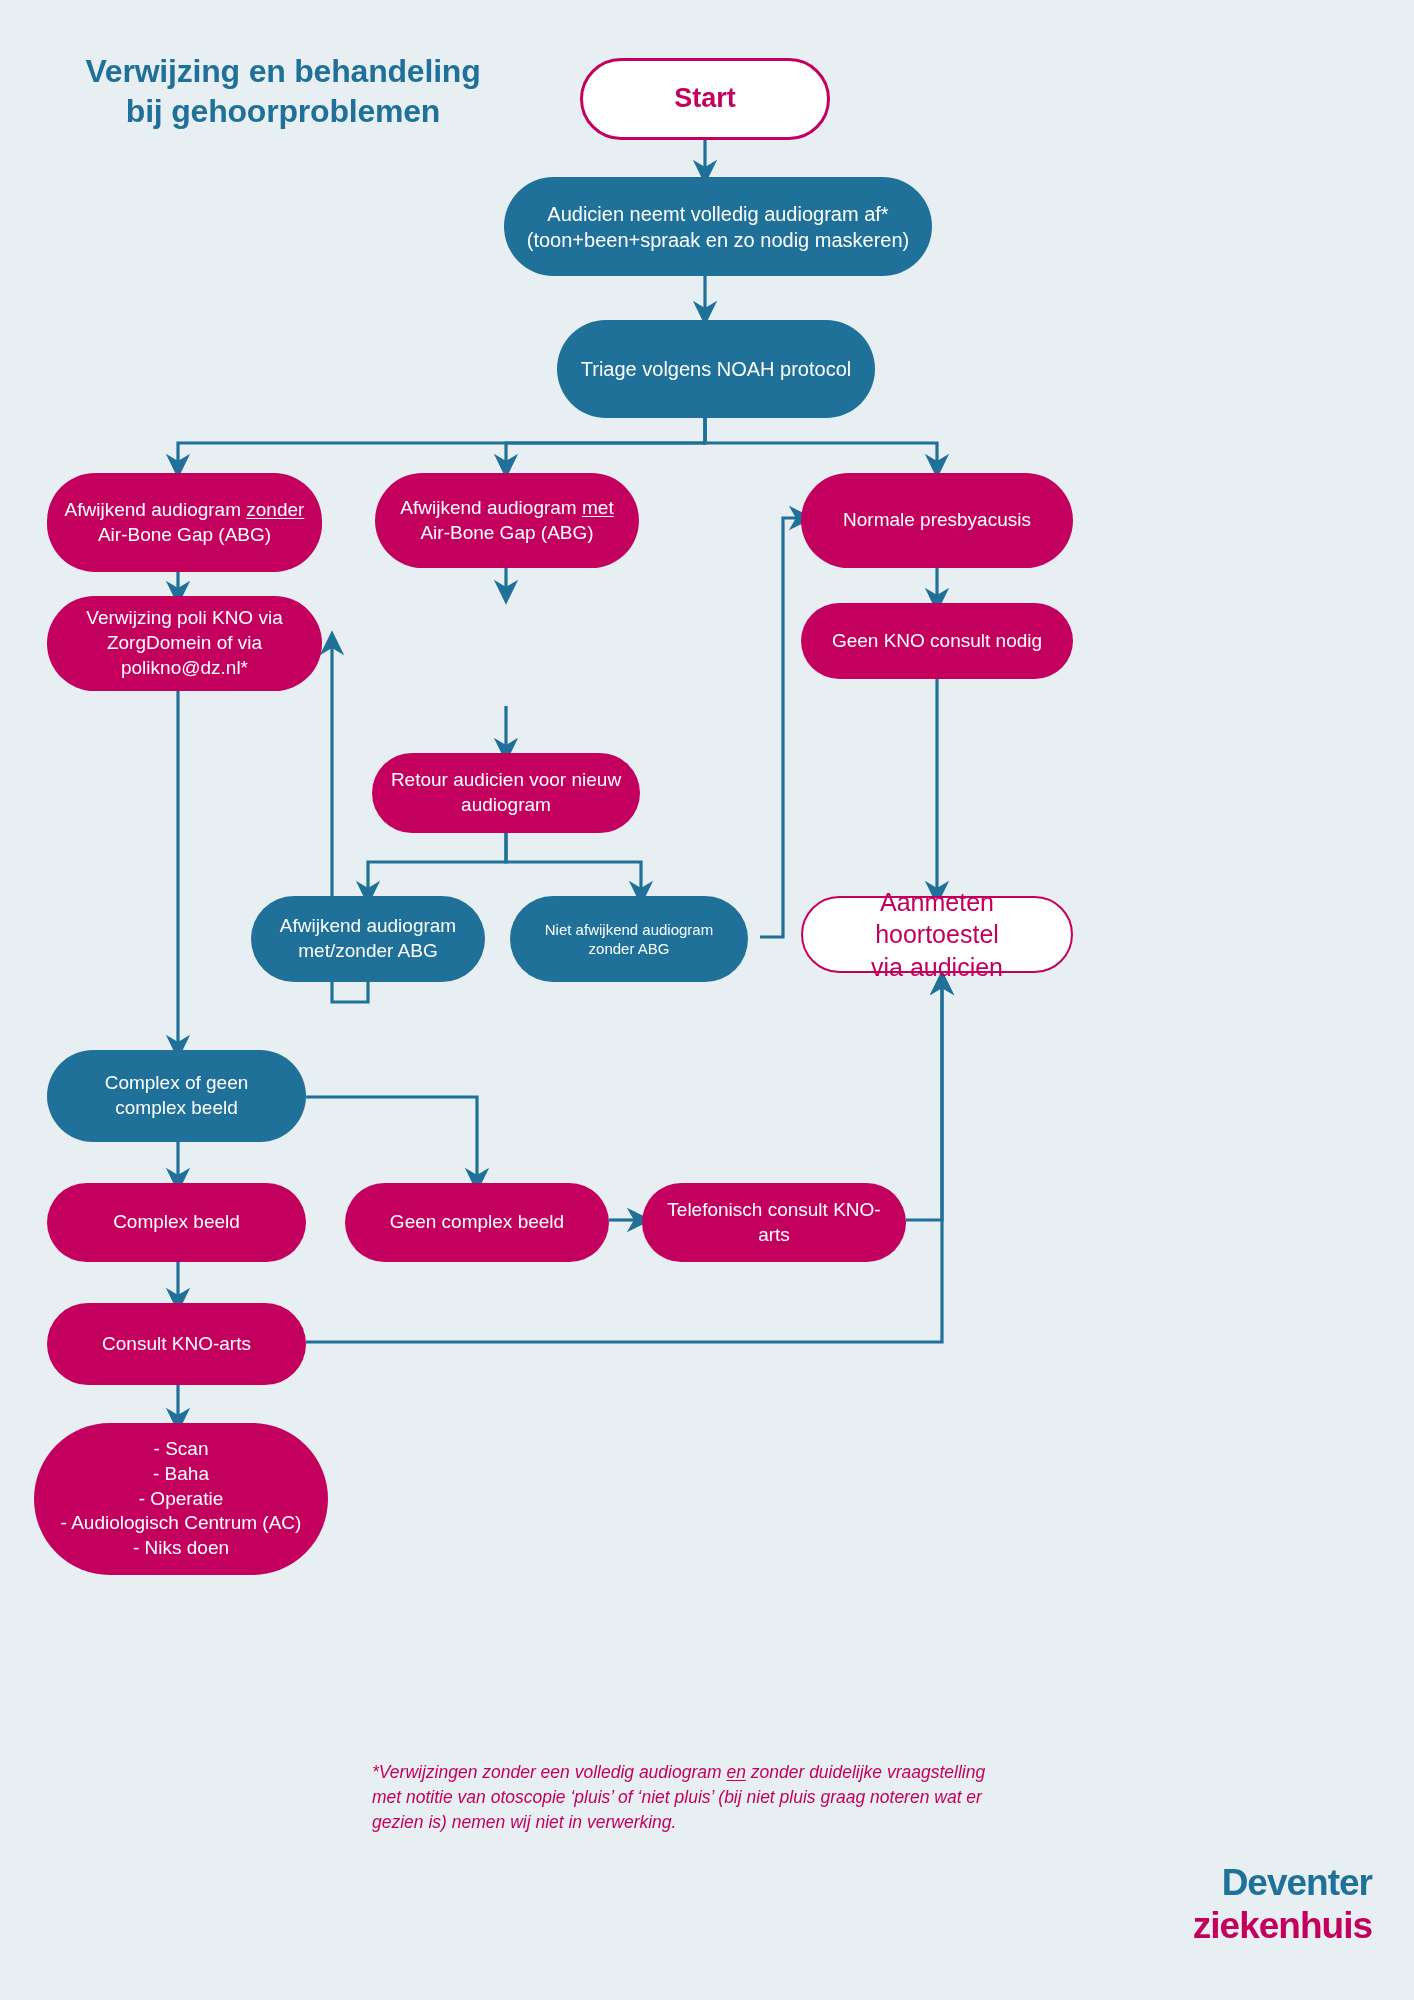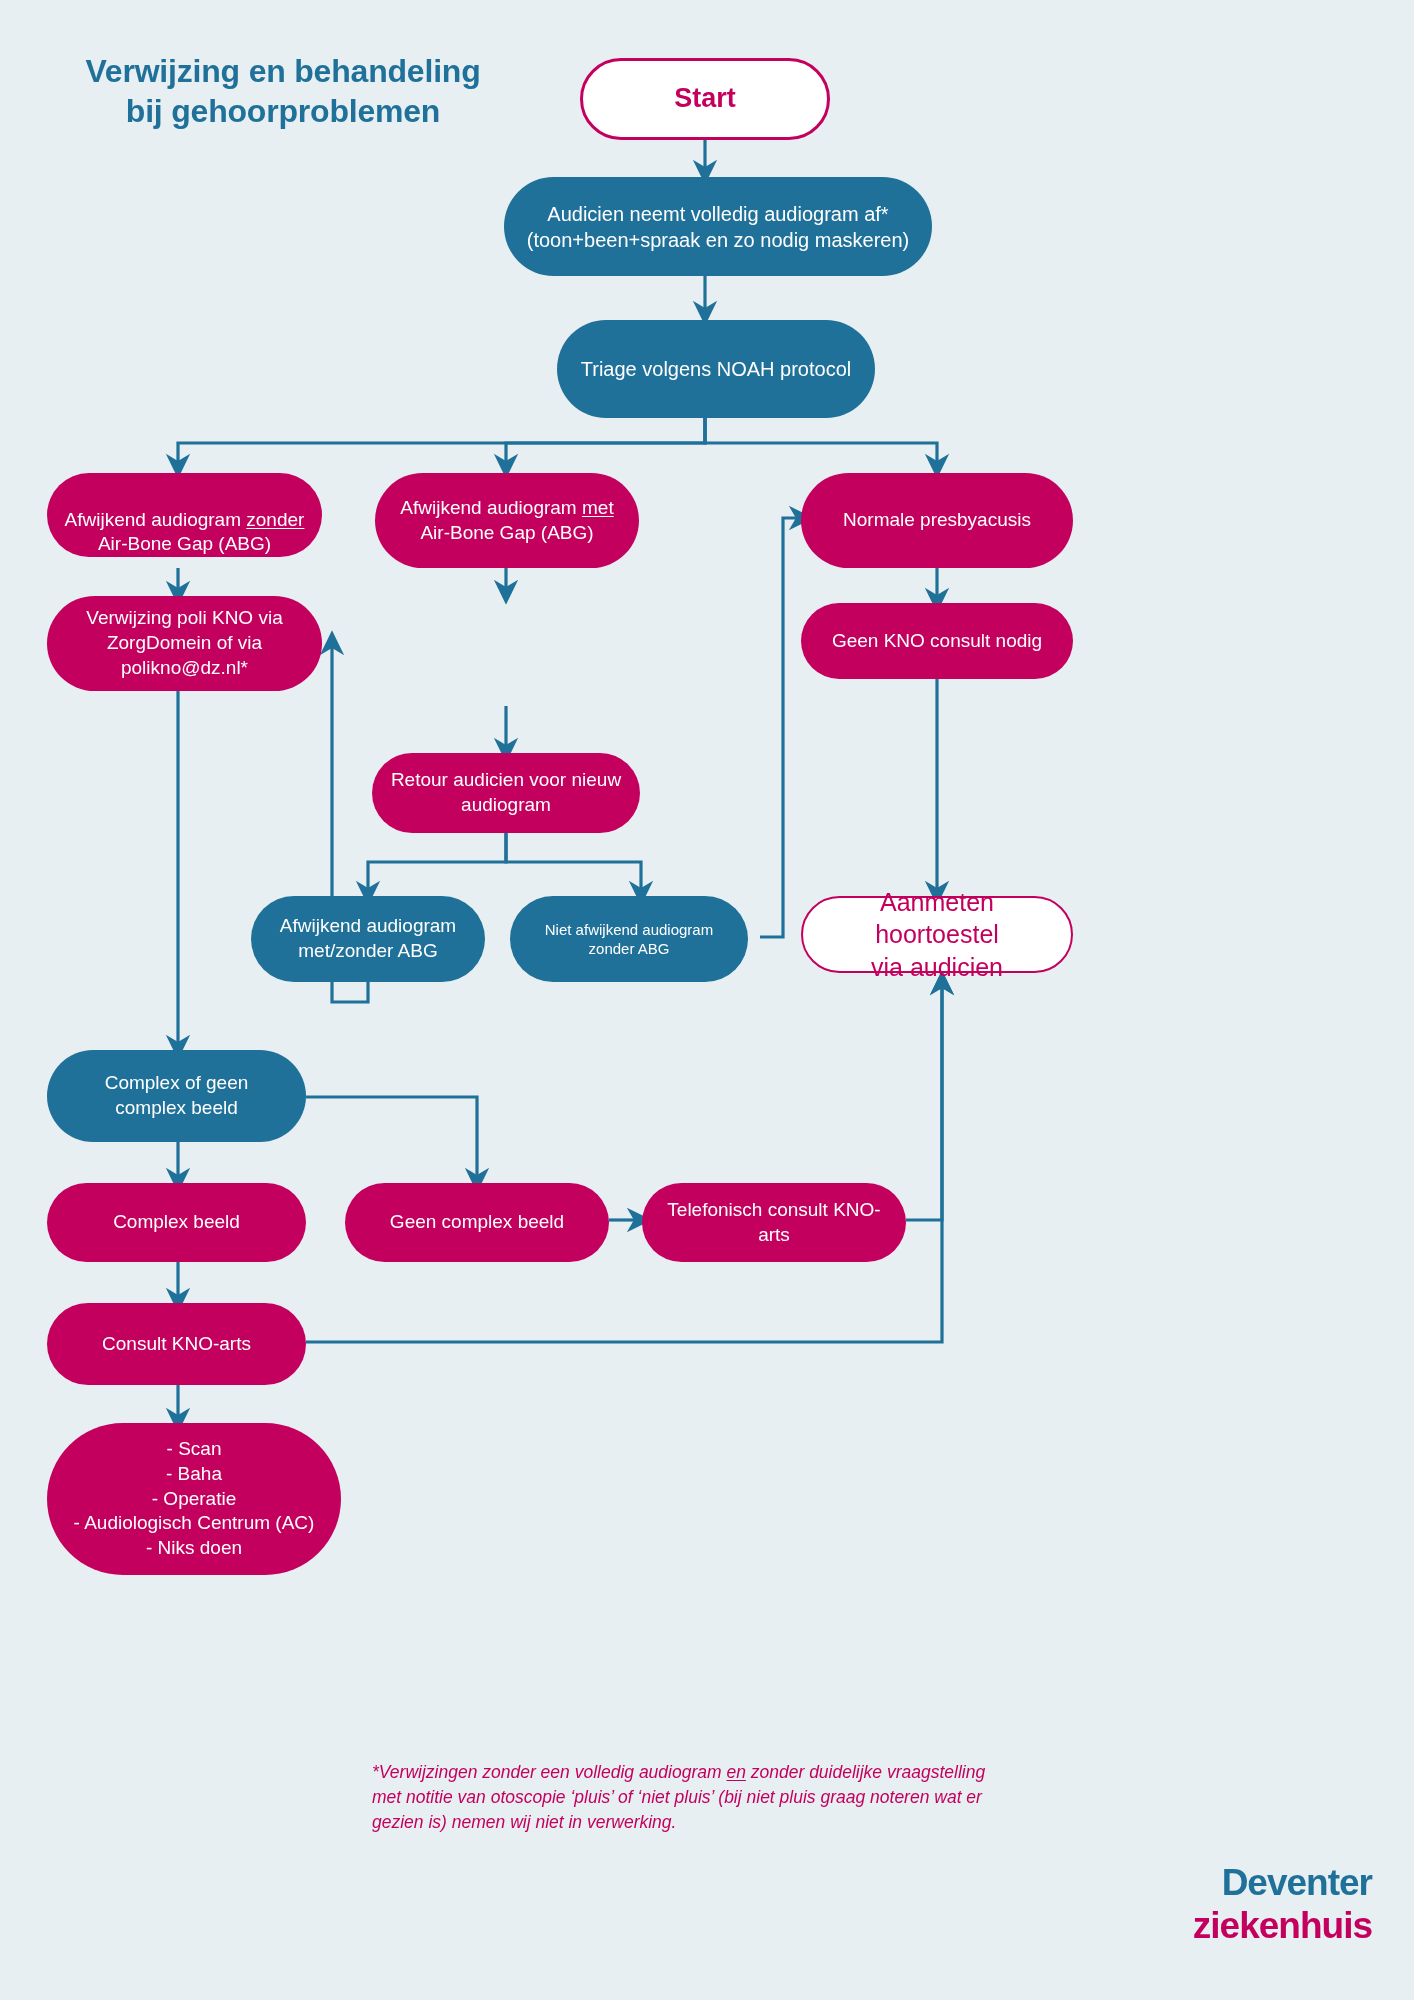--- a/index.html
+++ b/index.html
@@ -176,21 +176,21 @@
 
   <div class="node n-blue" style="left:504px; top:177px; width:428px; height:99px; border-radius:50px; font-size:20px; white-space:pre-line;">
     <div class="txt">Audicien neemt volledig audiogram af*
 (toon+been+spraak en zo nodig maskeren)</div>
   </div>
 
   <div class="node n-blue" style="left:557px; top:320px; width:318px; height:98px; border-radius:49px; font-size:20px;">
     <div class="txt">Triage volgens NOAH protocol</div>
   </div>
 
-  <div class="node n-pink" style="left:47px; top:473px; width:275px; height:84px; border-radius:48px; font-size:19px;align-items:flex-end;">
+  <div class="node n-pink" style="left:47px; top:473px; width:275px; height:99px; border-radius:48px; font-size:19px;">
     <div class="txt">
       Afwijkend audiogram <u>zonder</u><br>Air-Bone Gap (ABG)
     </div>
   </div>
 
   <div class="node n-pink" style="left:375px; top:473px; width:264px; height:95px; border-radius:48px; font-size:19px;">
     <div class="txt">
       Afwijkend audiogram <u>met</u><br>Air-Bone Gap (ABG)
     </div>
   </div>
@@ -244,21 +244,21 @@
   </div>
 
   <div class="node n-pink" style="left:642px; top:1183px; width:264px; height:79px; border-radius:40px; font-size:19px;">
     <div class="txt">Telefonisch consult KNO-arts</div>
   </div>
 
   <div class="node n-pink" style="left:47px; top:1303px; width:259px; height:82px; border-radius:41px; font-size:19px;">
     <div class="txt">Consult KNO-arts</div>
   </div>
 
-  <div class="node n-pink" style="left:47px; top:1423px; width:294px; height:152px; border-radius:76px; font-size:19px; white-space:pre-line;">
+  <div class="node n-pink" style="left:34px; top:1423px; width:294px; height:152px; border-radius:76px; font-size:19px; white-space:pre-line;">
     <div class="txt">- Scan
 - Baha
 - Operatie
 - Audiologisch Centrum (AC)
 - Niks doen</div>
   </div>
 
   <div id="footnote">
     <span>*Verwijzingen zonder een volledig audiogram </span><u>en</u><span> zonder duidelijke vraagstelling</span><br>
     <span>met notitie van otoscopie ‘pluis’ of ‘niet pluis’ (bij niet pluis graag noteren wat er</span><br>

